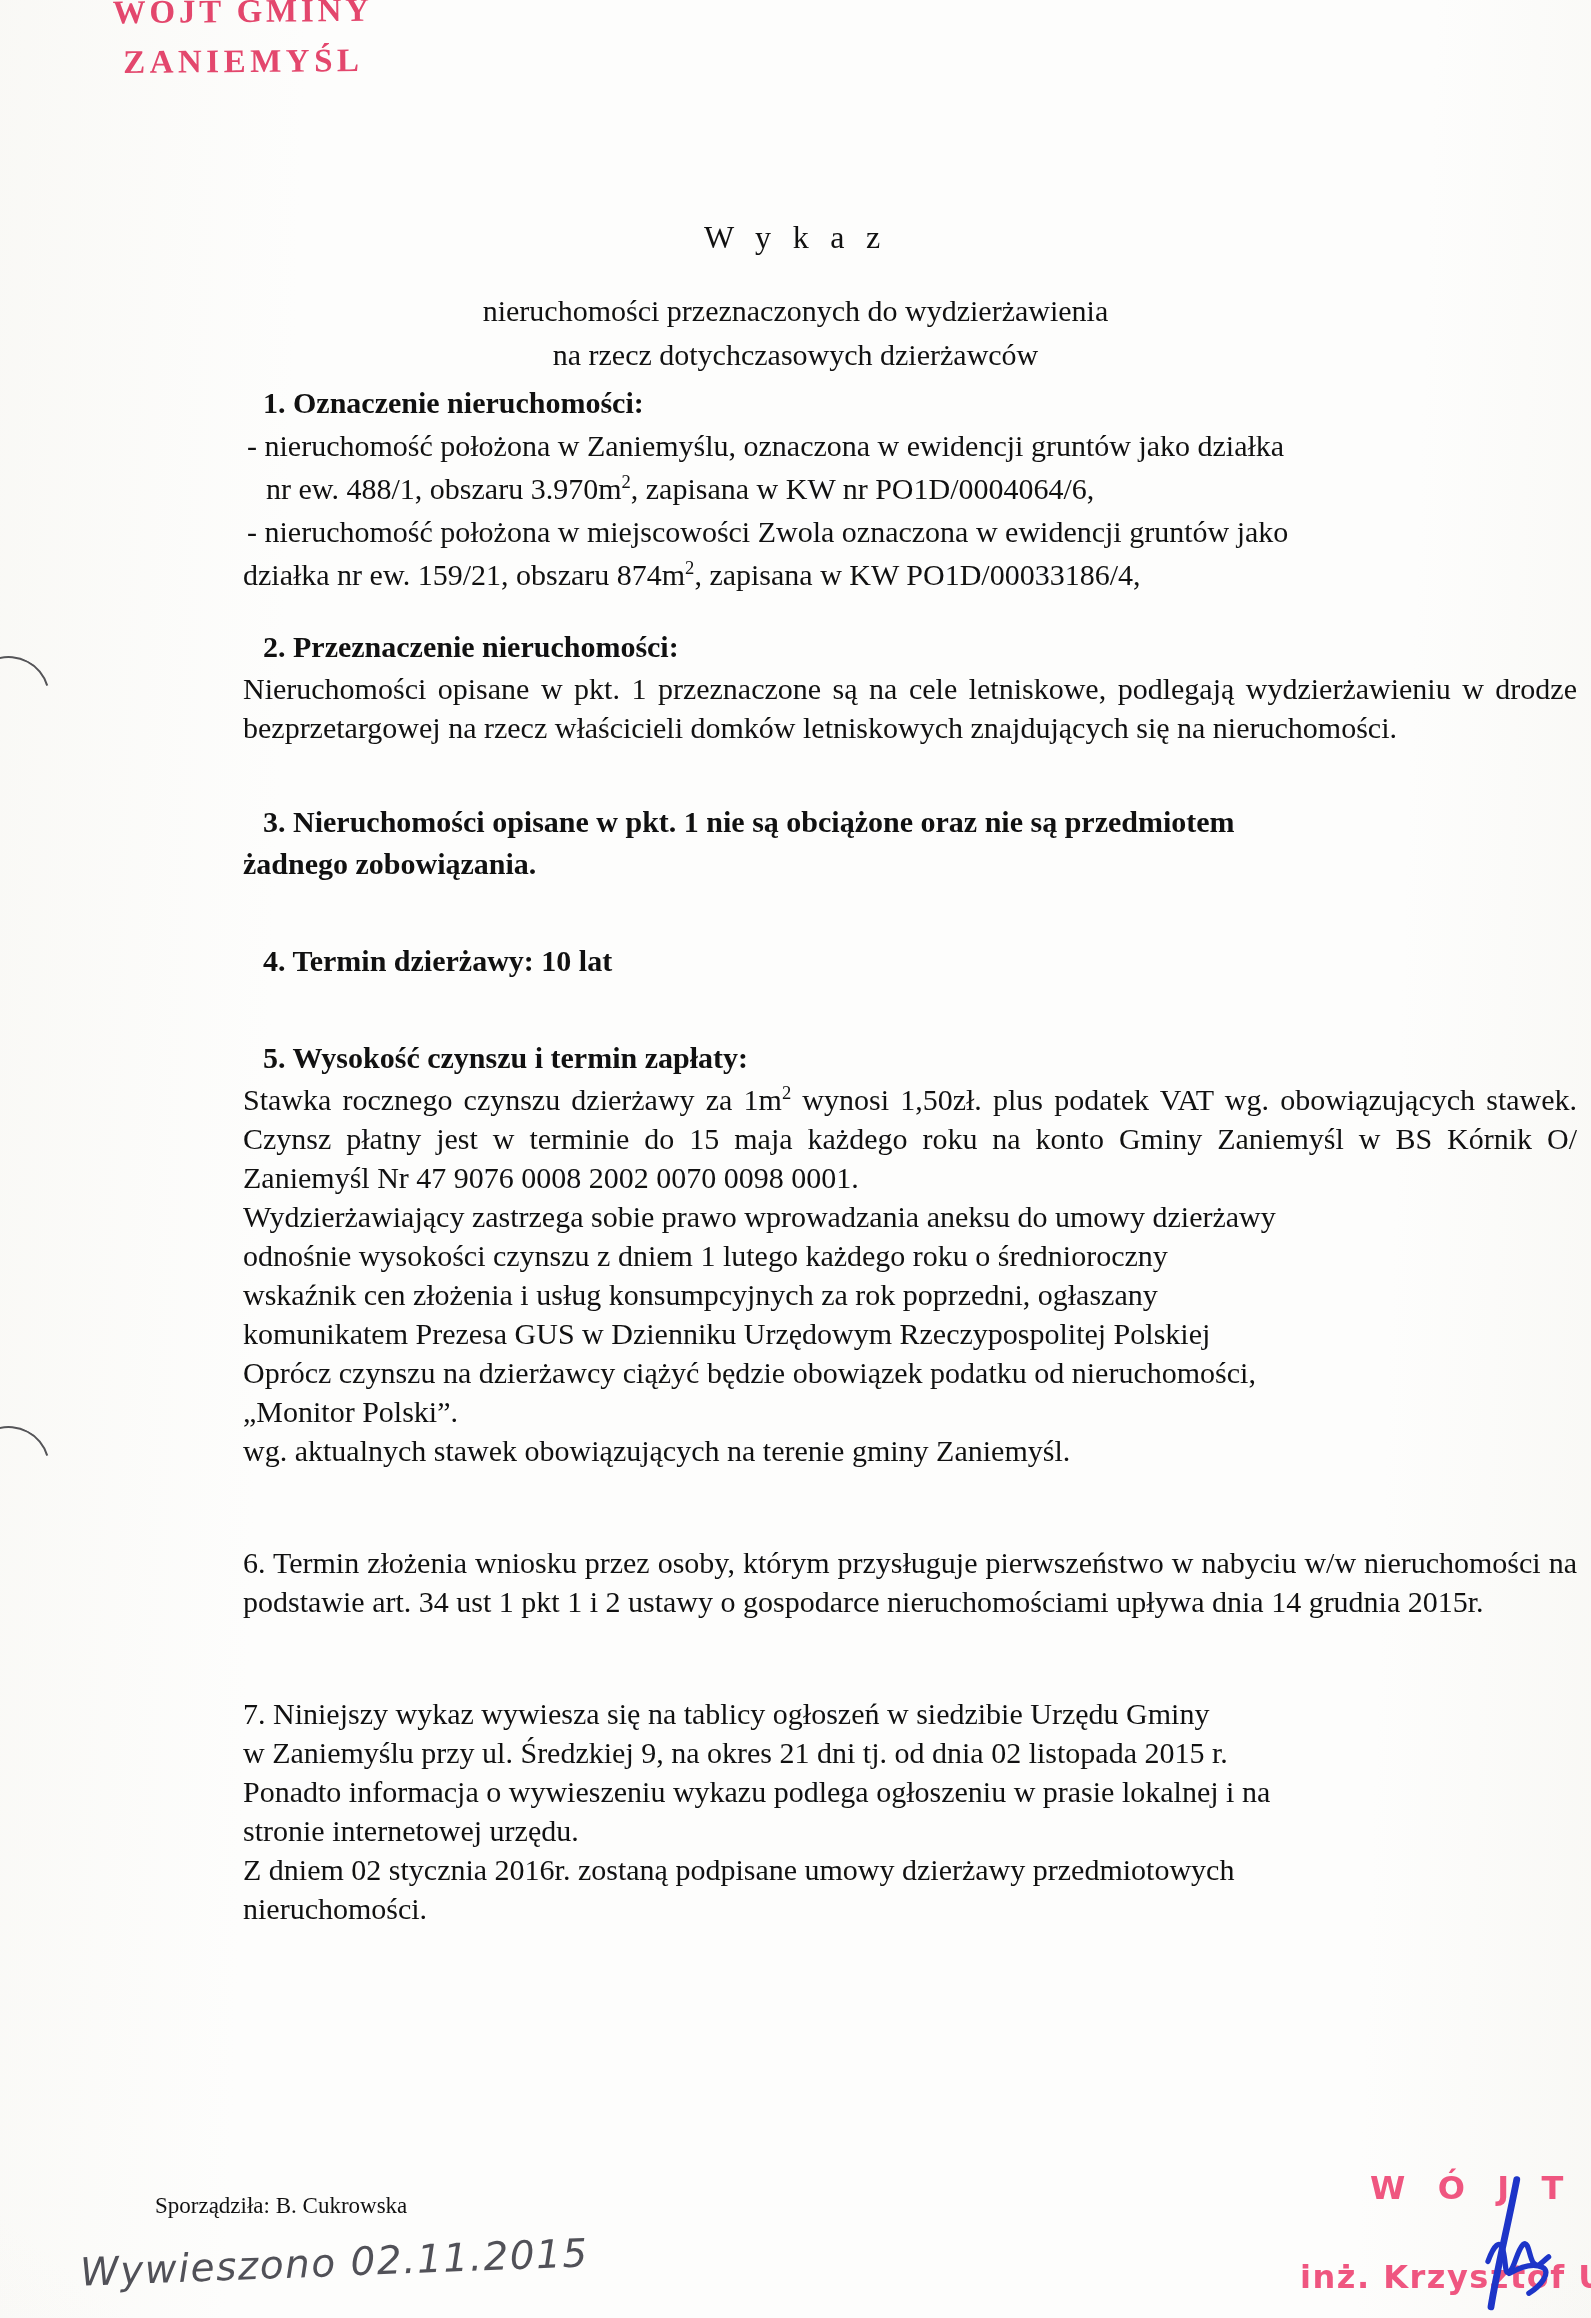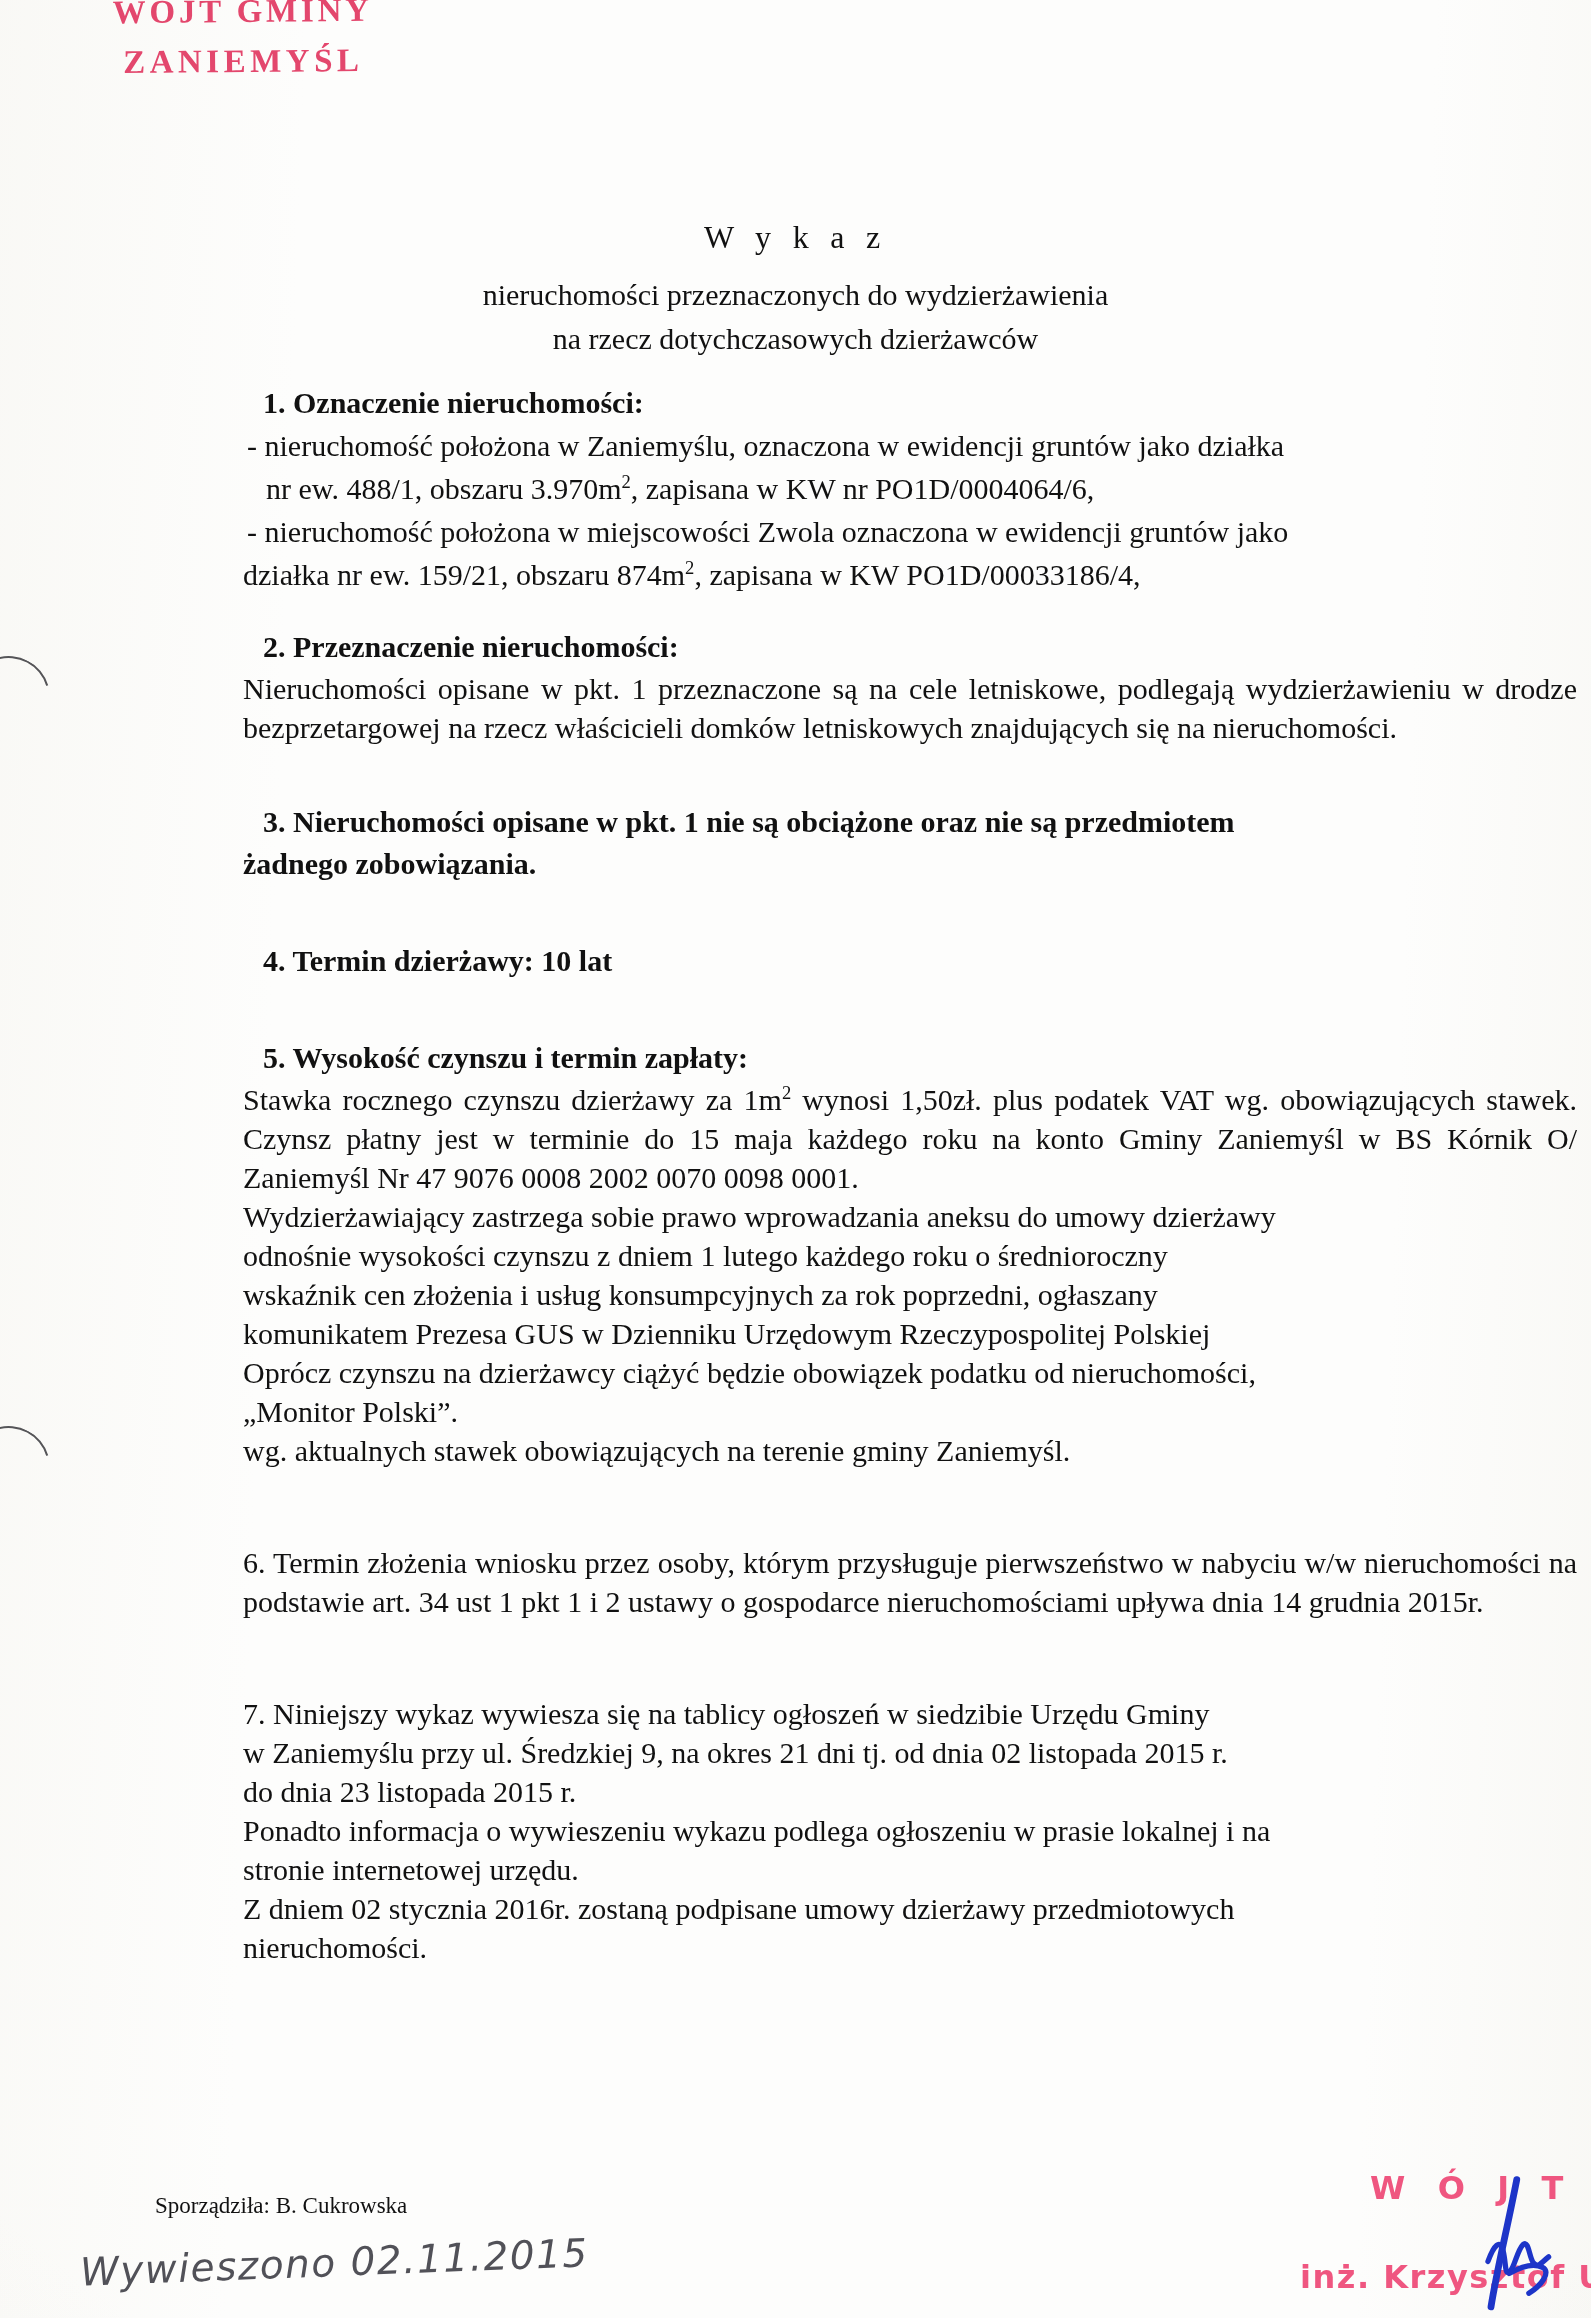--- a/index.html
+++ b/index.html
@@ -63,21 +63,21 @@
     left: 227px;
     top: 214px;
     width: 1137px;
     text-align: center;
     font-size: 30px;
     line-height: 1.46;
   }
   .title-main {
     font-size: 32px;
     letter-spacing: 6.8px;
-    margin-bottom: 12px;
+    margin-bottom: 28px;
   }
 
   
   .body {
     position: absolute;
     left: 243px;
     top: 383px;
     width: 1334px;
     font-size: 30px;
     line-height: 1.30;
@@ -240,21 +240,20 @@
 
     <div class="sec">
       <p class="p just">6.  Termin  złożenia  wniosku  przez  osoby,  którym  przysługuje  pierwszeństwo w nabyciu w/w nieruchomości na podstawie art. 34 ust 1 pkt 1 i 2 ustawy o gospodarce nieruchomościami upływa dnia  14 grudnia 2015r.</p>
     </div>
 
     <div class="gap-xl"></div>
 
     <div class="sec">
       <p class="p">7. Niniejszy wykaz wywiesza się na tablicy ogłoszeń  w siedzibie Urzędu Gminy</p>
       <p class="p"> w  Zaniemyślu  przy ul. Średzkiej 9, na okres 21 dni  tj. od dnia  02 listopada  2015 r.</p>
-      <p class="p">do  dnia  23 listopada  2015 r.</p>
       <p class="p">Ponadto informacja o wywieszeniu wykazu podlega ogłoszeniu w prasie lokalnej i na</p>
       <p class="p">stronie  internetowej urzędu.</p>
       <p class="p">Z dniem 02 stycznia 2016r.  zostaną podpisane umowy dzierżawy przedmiotowych</p>
       <p class="p">nieruchomości.</p>
     </div>
 
   </div>
 
   <div class="prepared-by">Sporządziła: B. Cukrowska</div>
   <div class="handwritten">Wywieszono 02.11.2015</div>

